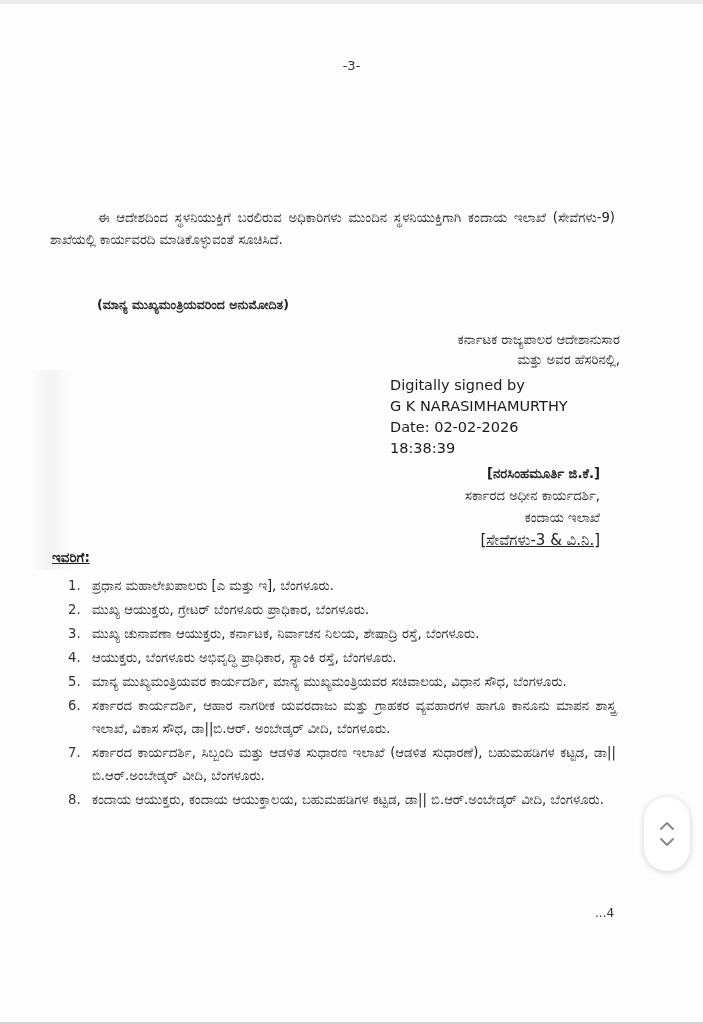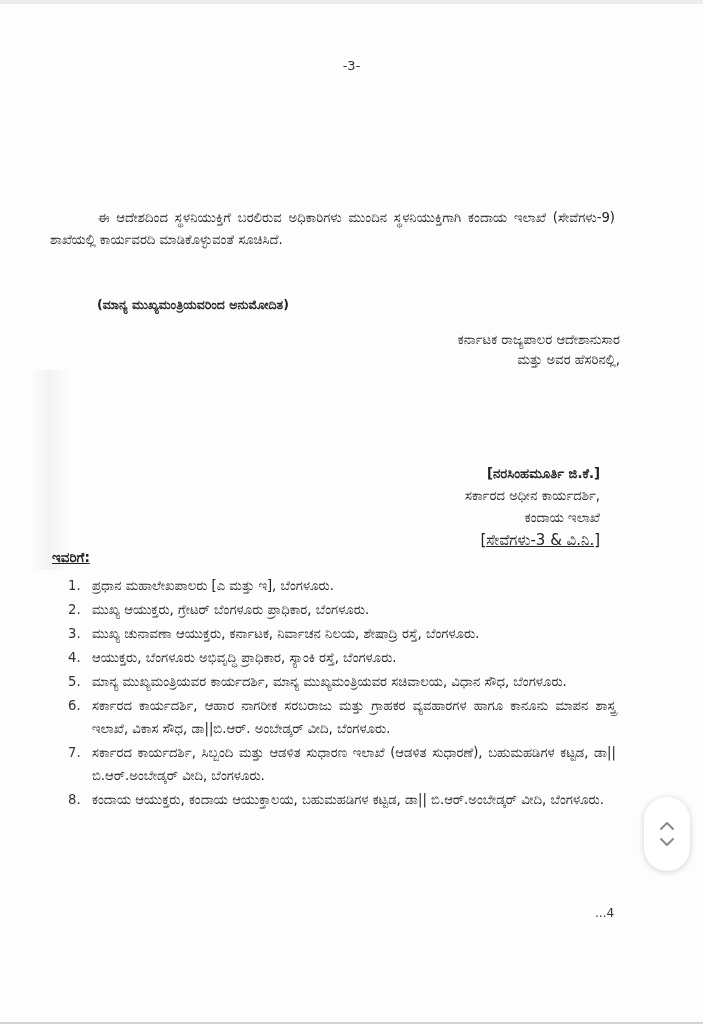--- a/index.html
+++ b/index.html
@@ -174,20 +174,26 @@
     <span class="indent"></span><span>ಈ ಆದೇಶದಿಂದ ಸ್ಥಳನಿಯುಕ್ತಿಗೆ ಬರಲಿರುವ ಅಧಿಕಾರಿಗಳು ಮುಂದಿನ ಸ್ಥಳನಿಯುಕ್ತಿಗಾಗಿ ಕಂದಾಯ ಇಲಾಖೆ (ಸೇವೆಗಳು-9) ಶಾಖೆಯಲ್ಲಿ ಕಾರ್ಯವರದಿ ಮಾಡಿಕೊಳ್ಳುವಂತೆ ಸೂಚಿಸಿದೆ.</span>
   </div>
 
   <div class="approval">(ಮಾನ್ಯ ಮುಖ್ಯಮಂತ್ರಿಯವರಿಂದ ಅನುಮೋದಿತ)</div>
 
   <div class="sig-block">
     <div>ಕರ್ನಾಟಕ ರಾಜ್ಯಪಾಲರ ಆದೇಶಾನುಸಾರ</div>
     <div>ಮತ್ತು ಅವರ ಹೆಸರಿನಲ್ಲಿ,</div>
   </div>
 
+  <div class="sig-digital">
+    <div>Digitally signed by</div>
+    <div>G K NARASIMHAMURTHY</div>
+    <div>Date: 02-02-2026</div>
+    <div>18:38:39</div>
+  </div>
 
   <div class="sig-name-block">
     <div class="bold">[ನರಸಿಂಹಮೂರ್ತಿ ಜಿ.ಕೆ.]</div>
     <div>ಸರ್ಕಾರದ ಅಧೀನ ಕಾರ್ಯದರ್ಶಿ,</div>
     <div>ಕಂದಾಯ ಇಲಾಖೆ</div>
     <div class="small">[ಸೇವೆಗಳು-3 &amp; ವಿ.ನಿ.]</div>
   </div>
 
   <div class="to-heading">ಇವರಿಗೆ:</div>
 
@@ -207,21 +213,21 @@
     <li>
         <span class="num">4.</span>
         <span class="txt">ಆಯುಕ್ತರು, ಬೆಂಗಳೂರು ಅಭಿವೃದ್ಧಿ ಪ್ರಾಧಿಕಾರ, ಸ್ಯಾಂಕಿ ರಸ್ತೆ, ಬೆಂಗಳೂರು.</span>
       </li>
     <li>
         <span class="num">5.</span>
         <span class="txt">ಮಾನ್ಯ ಮುಖ್ಯಮಂತ್ರಿಯವರ ಕಾರ್ಯದರ್ಶಿ, ಮಾನ್ಯ ಮುಖ್ಯಮಂತ್ರಿಯವರ ಸಚಿವಾಲಯ, ವಿಧಾನ ಸೌಧ, ಬೆಂಗಳೂರು.</span>
       </li>
     <li>
         <span class="num">6.</span>
-        <span class="txt">ಸರ್ಕಾರದ ಕಾರ್ಯದರ್ಶಿ, ಆಹಾರ ನಾಗರೀಕ ಸರಬರಾಜು ಮತ್ತು ಗ್ರಾಹಕರ ವ್ಯವಹಾರಗಳ ಹಾಗೂ ಕಾನೂನು ಮಾಪನ ಶಾಸ್ತ್ರ ಇಲಾಖೆ, ವಿಕಾಸ ಸೌಧ, ಡಾ||ಬಿ.ಆರ್. ಅಂಬೇಡ್ಕರ್ ವೀದಿ, ಬೆಂಗಳೂರು.</span>
+        <span class="txt">ಸರ್ಕಾರದ ಕಾರ್ಯದರ್ಶಿ, ಆಹಾರ ನಾಗರೀಕ ಯವರದಾಜು ಮತ್ತು ಗ್ರಾಹಕರ ವ್ಯವಹಾರಗಳ ಹಾಗೂ ಕಾನೂನು ಮಾಪನ ಶಾಸ್ತ್ರ ಇಲಾಖೆ, ವಿಕಾಸ ಸೌಧ, ಡಾ||ಬಿ.ಆರ್. ಅಂಬೇಡ್ಕರ್ ವೀದಿ, ಬೆಂಗಳೂರು.</span>
       </li>
     <li>
         <span class="num">7.</span>
         <span class="txt">ಸರ್ಕಾರದ ಕಾರ್ಯದರ್ಶಿ, ಸಿಬ್ಬಂದಿ ಮತ್ತು ಆಡಳಿತ ಸುಧಾರಣ ಇಲಾಖೆ (ಆಡಳಿತ ಸುಧಾರಣೆ), ಬಹುಮಹಡಿಗಳ ಕಟ್ಟಡ, ಡಾ|| ಬಿ.ಆರ್.ಅಂಬೇಡ್ಕರ್ ವೀದಿ, ಬೆಂಗಳೂರು.</span>
       </li>
     <li>
         <span class="num">8.</span>
         <span class="txt">ಕಂದಾಯ ಆಯುಕ್ತರು, ಕಂದಾಯ ಆಯುಕ್ತಾಲಯ, ಬಹುಮಹಡಿಗಳ ಕಟ್ಟಡ, ಡಾ|| ಬಿ.ಆರ್.ಅಂಬೇಡ್ಕರ್ ವೀದಿ, ಬೆಂಗಳೂರು.</span>
       </li>
   </ol>

